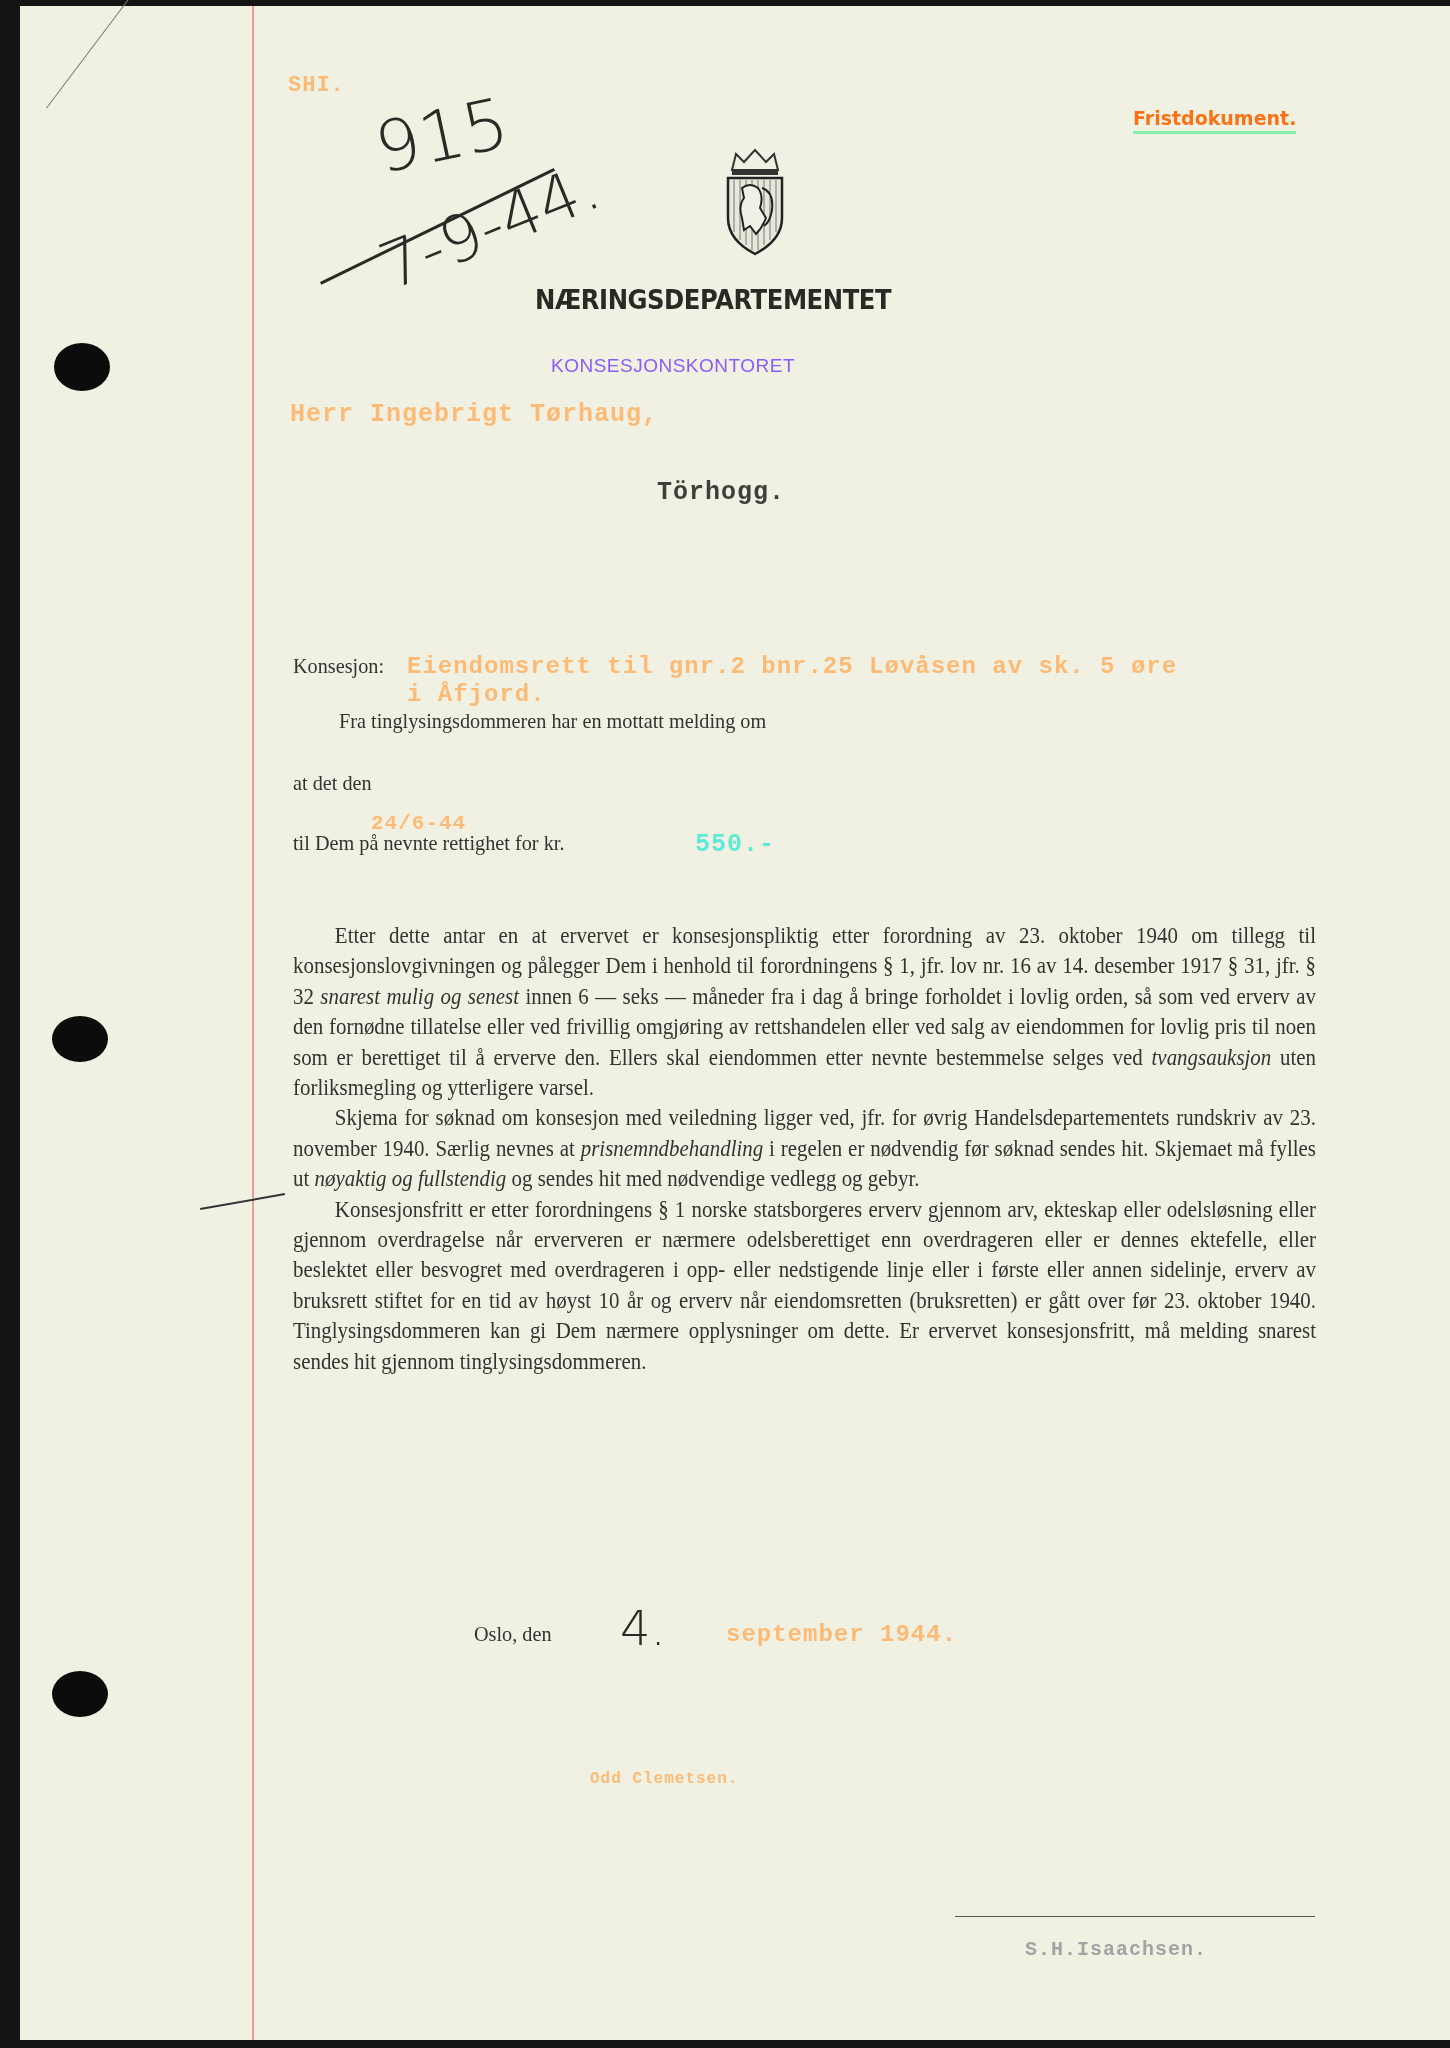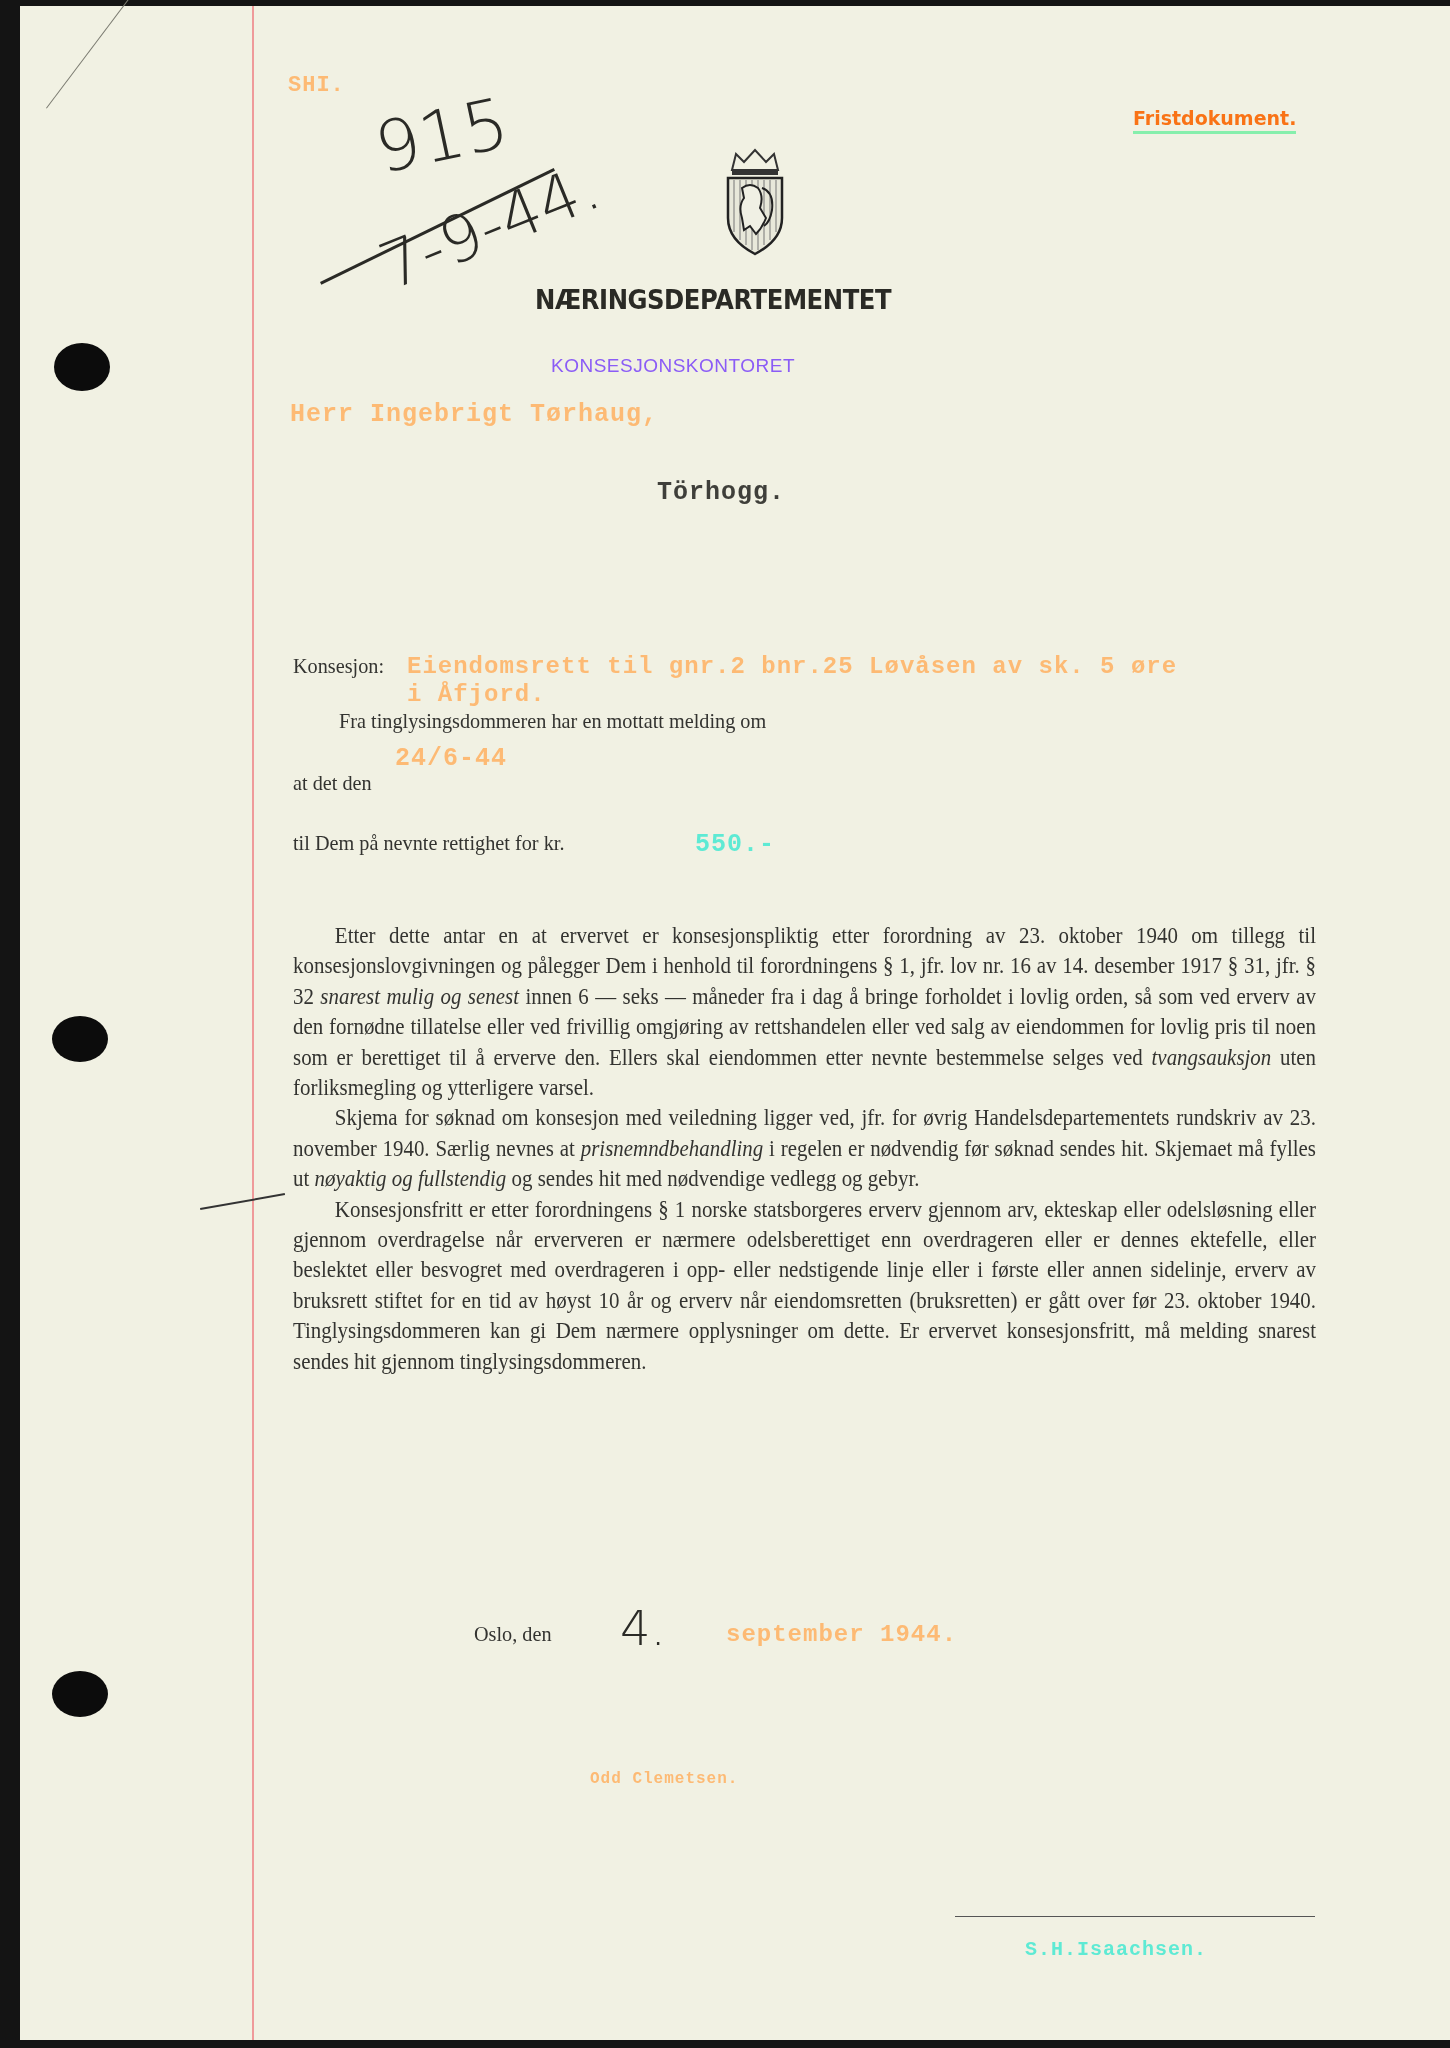--- a/index.html
+++ b/index.html
@@ -109,33 +109,33 @@
 
 <div class="typed" style="left:290px;top:400px;">Herr Ingebrigt Tørhaug,</div>
 <div class="typed" style="left:657px;top:478px;color:#3f3f3a;">Törhogg.</div>
 
 <div class="label" style="left:293px;top:653px;">Konsesjon:</div>
 <div class="typed" style="left:407px;top:653px;font-size:24px;">Eiendomsrett til gnr.2 bnr.25 Løvåsen  av sk. 5 øre</div>
 <div class="typed" style="left:407px;top:681px;font-size:24px;">i Åfjord.</div>
 <div class="label" style="left:339px;top:708px;">Fra tinglysingsdommeren har en mottatt melding om</div>
 
 <div class="label" style="left:293px;top:770px;">at det den</div>
-<div class="typed" style="left:371px;top:744px;font-size:25px;margin-left:24px;">24/6-44</div>
+<div class="typed" style="left:371px;top:812px;font-size:21px;">24/6-44</div>
 
 <div class="label" style="left:293px;top:830px;">til Dem på nevnte rettighet for kr.</div>
 <div class="typed" style="left:695px;top:830px;font-size:25px;color:#5eead4;">550.-</div>
 
 <div class="body-text" style="top:921px;">
   <p class="first"><span>Etter dette antar en at ervervet er konsesjonspliktig etter forordning av 23. oktober 1940 om tillegg til konsesjonslovgivningen og pålegger Dem i henhold til forordningens § 1, jfr. lov nr. 16 av 14. desember 1917 § 31, jfr. § 32 </span><em>snarest mulig og senest</em><span> innen 6 — seks — måneder fra i dag å bringe forholdet i lovlig orden, så som ved erverv av den fornødne tillatelse eller ved frivillig omgjøring av rettshandelen eller ved salg av eiendommen for lovlig pris til noen som er berettiget til å erverve den. Ellers skal eiendommen etter nevnte bestemmelse selges ved </span><em>tvangsauksjon</em><span> uten forliksmegling og ytterligere varsel.</span></p>
   <p><span>Skjema for søknad om konsesjon med veiledning ligger ved, jfr. for øvrig Handelsdepartementets rundskriv av 23. november 1940. Særlig nevnes at </span><em>prisnemndbehandling</em><span> i regelen er nødvendig før søknad sendes hit. Skjemaet må fylles ut </span><em>nøyaktig og fullstendig</em><span> og sendes hit med nødvendige vedlegg og gebyr.</span></p>
   <p>Konsesjonsfritt er etter forordningens § 1 norske statsborgeres erverv gjennom arv, ekteskap eller odelsløsning eller gjennom overdragelse når erververen er nærmere odelsberettiget enn overdrageren eller er dennes ektefelle, eller beslektet eller besvogret med overdrageren i opp- eller nedstigende linje eller i første eller annen sidelinje, erverv av bruksrett stiftet for en tid av høyst 10 år og erverv når eiendomsretten (bruksretten) er gått over før 23. oktober 1940. Tinglysingsdommeren kan gi Dem nærmere opplysninger om dette. Er ervervet konsesjonsfritt, må melding snarest sendes hit gjennom tinglysingsdommeren.</p>
 </div>
 
 <div class="diag-line" style="left:200px;top:1208px;width:86px;height:2px;background:#333;transform:rotate(-10deg);"></div>
 
 <div class="label" style="left:474px;top:1621px;">Oslo, den</div>
 <div class="hand" style="left:620px;top:1600px;font-size:48px;">4.</div>
 <div class="typed" style="left:726px;top:1621px;font-size:24px;">september 1944.</div>
 
 <div class="typed" style="left:590px;top:1770px;font-size:16px;">Odd Clemetsen.</div>
 
 <div class="sig-line"></div>
-<div class="typed" style="left:1025px;top:1938px;font-size:20px;color:#5eead4;">S.H.Isaachsen.</div>
+<div class="typed" style="left:1025px;top:1938px;font-size:20px;color:#a3a3a3;">S.H.Isaachsen.</div>
 
 </body></html>

